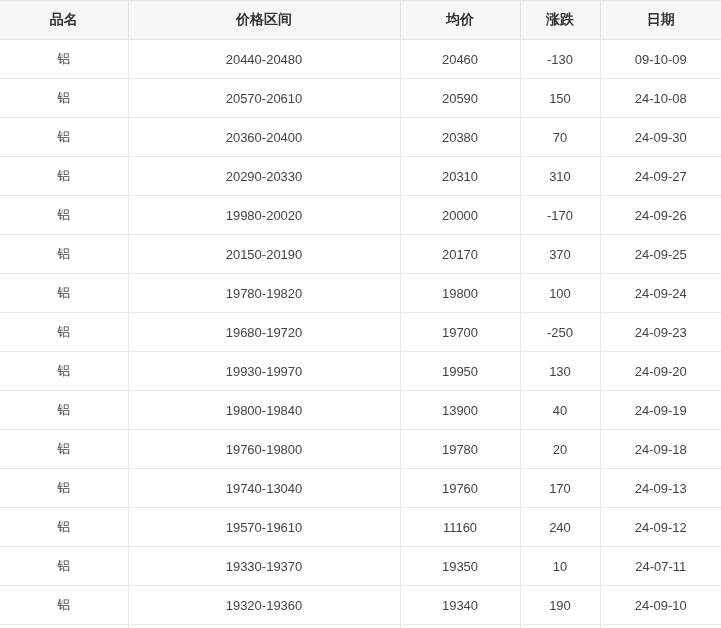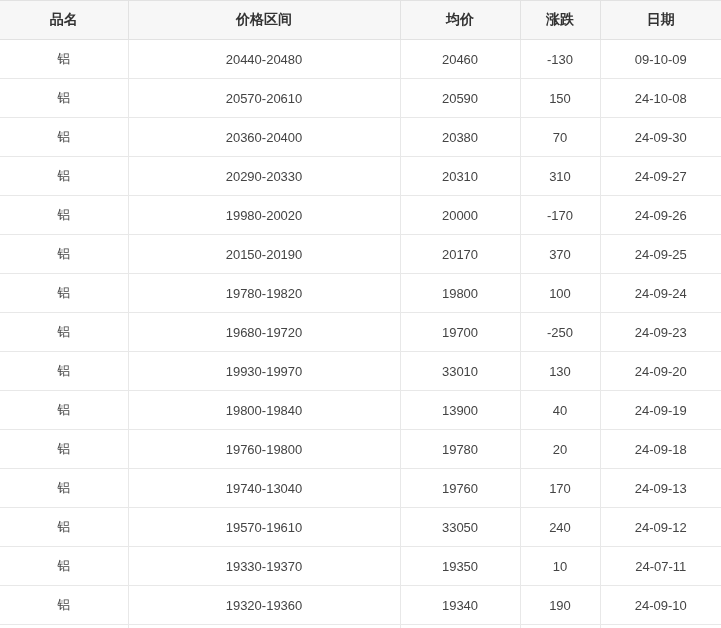--- a/index.html
+++ b/index.html
@@ -140,21 +140,21 @@
     <tr>
       <td>铝</td>
       <td class="num">19680-19720</td>
       <td class="num">19700</td>
       <td class="num">-250</td>
       <td class="num">24-09-23</td>
     </tr>
     <tr>
       <td>铝</td>
       <td class="num">19930-19970</td>
-      <td class="num">33010</td>
+      <td class="num">19950</td>
       <td class="num">130</td>
       <td class="num">24-09-20</td>
     </tr>
     <tr>
       <td>铝</td>
       <td class="num">19800-19840</td>
       <td class="num">13900</td>
       <td class="num">40</td>
       <td class="num">24-09-19</td>
     </tr>
@@ -168,21 +168,21 @@
     <tr>
       <td>铝</td>
       <td class="num">19740-13040</td>
       <td class="num">19760</td>
       <td class="num">170</td>
       <td class="num">24-09-13</td>
     </tr>
     <tr>
       <td>铝</td>
       <td class="num">19570-19610</td>
-      <td class="num">33050</td>
+      <td class="num">11160</td>
       <td class="num">240</td>
       <td class="num">24-09-12</td>
     </tr>
     <tr>
       <td>铝</td>
       <td class="num">19330-19370</td>
       <td class="num">19350</td>
       <td class="num">10</td>
       <td class="num">24-07-11</td>
     </tr>

